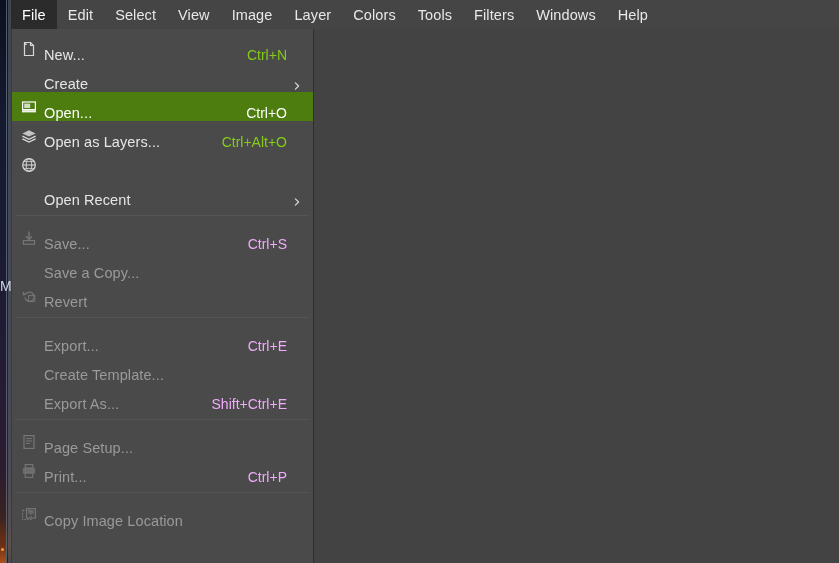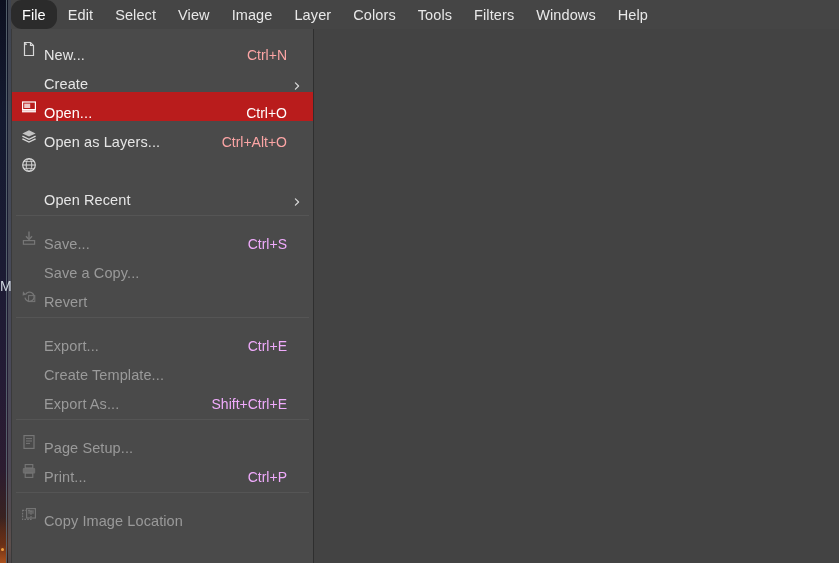--- a/index.html
+++ b/index.html
@@ -91,21 +91,20 @@
   .mb-item {
     display: flex;
     align-items: center;
     padding: 0 11px;
     white-space: nowrap;
     letter-spacing: .1px;
   }
   .mb-item.active {
     background: #2b2b2b;
     color: #ffffff;
-    border-radius: 11px;
   }
 
   
   #canvas {
     position: absolute;
     left: 11px; top: 29px;
     width: 828px; height: 534px;
     background: #434343;
   }
 
@@ -129,40 +128,40 @@
     align-items: flex-end;
     height: 29px;
     padding: 0 6px 0 0;
     margin: 0 0 0 0;
     font-size: 14.5px;
     color: #e6e6e6;
     white-space: nowrap;
   }
   .mi.disabled { color: #9a9a9a; }
   .mi.selected {
-    background: #b91c1c;
+    background: #4d7c0f;
     color: #ffffff;
   }
 
   .mi-icon {
     width: 26px;
     min-width: 26px;
     height: 29px;
     display: flex;
     align-items: center;
     justify-content: center;
     margin-left: 4px;
   }
   .mi-label {
     flex: 1 1 auto;
     padding-left: 2px;
     letter-spacing: .1px;
   }
   .mi-accel {
-    color: #fca5a5;
+    color: #84cc16;
     font-size: 14px;
     padding-left: 18px;
     padding-right: 6px;
   }
   .mi.disabled .mi-accel { color: #f0abfc; }
   .mi.selected .mi-accel { color: #ffffff; }
 
   .mi-arrow {
     width: 14px;
     min-width: 14px;

